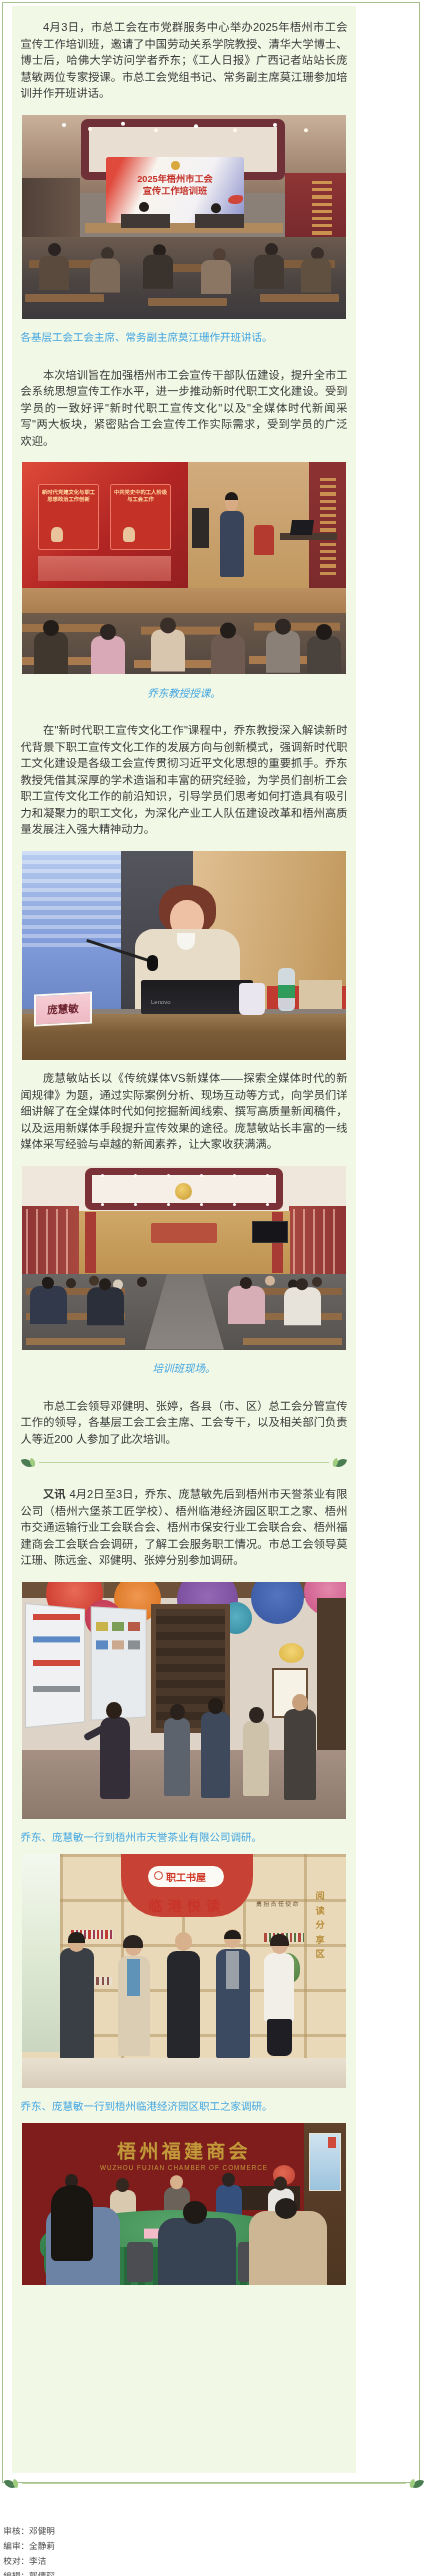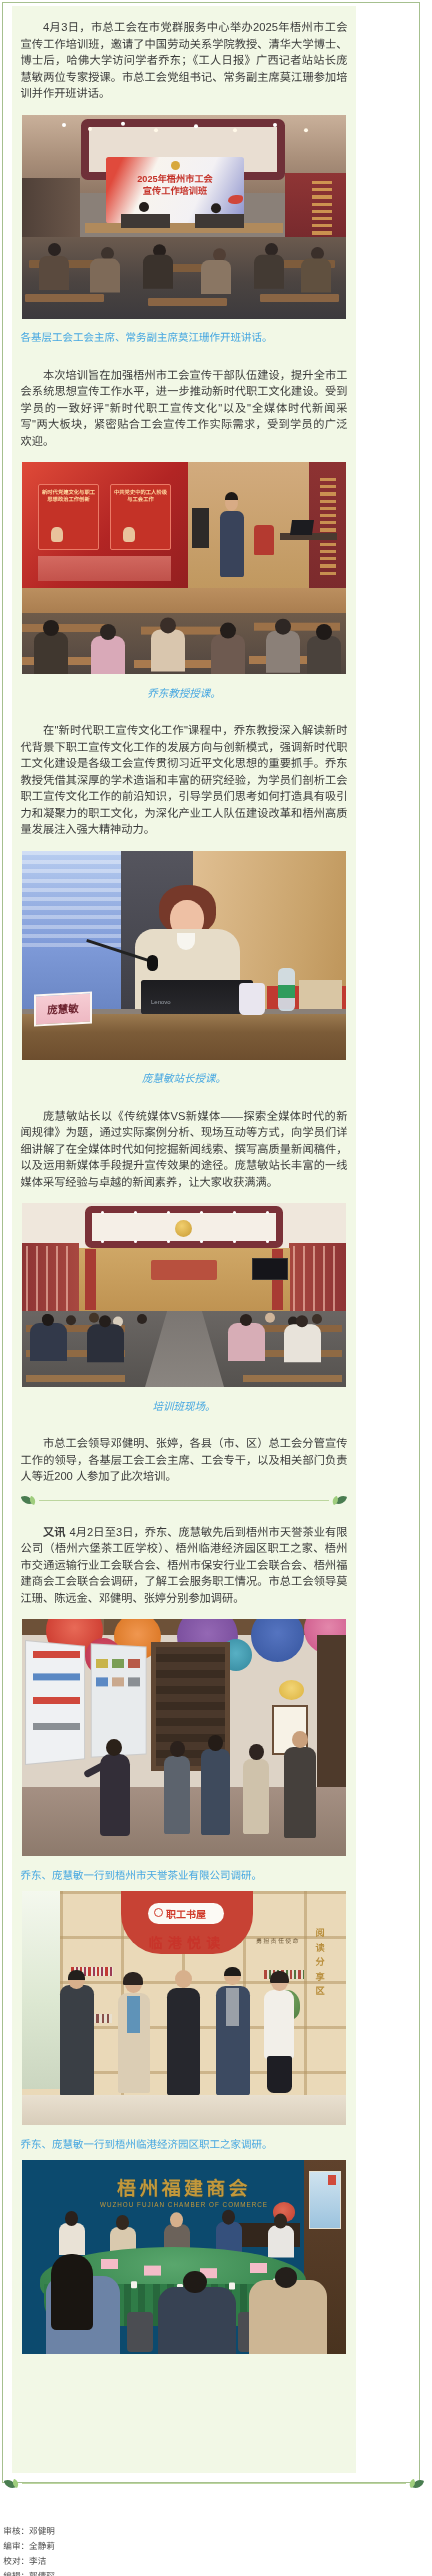--- a/index.html
+++ b/index.html
@@ -111,21 +111,20 @@
       <div style="left:119px;top:129px;width:112px;height:34px;background:linear-gradient(180deg,#1c1c1f,#2a2a2e);border-radius:2.6px;"></div>
       <span style="left:129px;top:148px;font-size:6px;color:#9aa0a8;">Lenovo</span>
       <div style="left:0;bottom:0;right:0;height:46px;background:linear-gradient(180deg,#9b7a50,#7c5c38 40%,#6d4e2e);"></div>
       <div style="left:12px;top:142px;width:58px;height:32px;background:linear-gradient(180deg,#f6cdd4,#eeb9c3);border:2px solid #fbf7f2;transform:skewY(-3deg);text-align:center;line-height:28px;font-size:10.5px;font-weight:bold;color:#6d2430;"><span style="position:static;">庞慧敏</span></div>
       <div style="left:217px;top:132px;width:26px;height:32px;background:#e9e6ef;border-radius:4px 4px 5.3px 5.3px;"></div>
       <div style="left:256px;top:117px;width:17px;height:43px;background:rgba(210,225,235,.9);border-radius:5.3px;"></div>
       <div style="left:256px;top:134px;width:17px;height:13px;background:#2f9c5c;"></div>
       <div style="right:4px;top:129px;width:43px;height:29px;background:#d9c6a4;"></div>
     </div>
 
-    <p class="caption center">庞慧敏站长授课。</p>
 
     <p class="para">庞慧敏站长以《传统媒体VS新媒体——探索全媒体时代的新闻规律》为题，通过实际案例分析、现场互动等方式，向学员们详细讲解了在全媒体时代如何挖掘新闻线索、撰写高质量新闻稿件，以及运用新媒体手段提升宣传效果的途径。庞慧敏站长丰富的一线媒体采写经验与卓越的新闻素养，让大家收获满满。</p>
 
     <div class="photo" style="height:184px;">
       <div style="left:0;top:0;right:0;height:55px;background:#efe7dc;"></div>
       <div style="left:63px;top:2.6px;width:198px;height:42px;border:7.2px solid #7a3138;border-radius:6.6px;background:#f5efe7;"></div>
       <div style="left:79px;top:8px;width:3.3px;height:3.3px;border-radius:50%;background:#fff;box-shadow:33px 0 #fff,66px 0 #fff,99px 0 #fff,132px 0 #fff,165px 0 #fff,0 29px #fff,33px 29px #fff,66px 29px #fff,99px 29px #fff,132px 29px #fff,165px 29px #fff;"></div>
       <div style="left:153px;top:17px;width:17px;height:17px;border-radius:50%;background:radial-gradient(circle at 40% 35%,#f2cf6e,#c89a33);"></div>
       <div style="left:0;top:40px;width:57px;height:86px;background:linear-gradient(90deg,#8e3434,#a84840);"></div>
       <div style="left:4px;top:43px;width:49px;height:78px;background:repeating-linear-gradient(90deg,rgba(255,210,190,.55) 0 2px,transparent 2px 10px);"></div>
@@ -224,21 +223,21 @@
       <div style="left:202px;bottom:149px;width:17px;height:9.2px;border-radius:8px 8px 0 0;background:#1f1c19;"></div>
       <div style="left:242px;bottom:66px;width:30px;height:69px;background:#f2efe9;border-radius:9.2px 9.2px 4px 4px;"></div>
       <div style="left:245px;bottom:32px;width:25px;height:37px;background:#1e1e24;border-radius:2.6px 2.6px 6.6px 6.6px;"></div>
       <div style="left:249px;bottom:134px;width:16.5px;height:18px;border-radius:50%;background:#dab394;"></div>
       <div style="left:248px;bottom:142px;width:19px;height:12px;border-radius:8.6px 8.6px 1.3px 1.3px;background:#2a211d;"></div>
       <div style="left:0;bottom:0;right:0;height:30px;background:linear-gradient(180deg,#e9e0d0,#d8cdba);"></div>
     </div>
 
     <p class="caption tightcap">乔东、庞慧敏一行到梧州临港经济园区职工之家调研。</p>
 
-    <div class="photo" style="height:194px;background:#0c4a6e;">
+    <div class="photo" style="height:162px;background:#7f1d1d;">
       <div style="left:0;top:13px;width:100%;text-align:center;font-size:19px;font-weight:bold;color:#c2983b;letter-spacing:3.3px;text-shadow:0.7px 1.3px 1.3px rgba(110,80,20,.35);">梧州福建商会</div>
       <div style="left:0;top:41px;width:100%;text-align:center;font-size:6.3px;color:#c2983b;letter-spacing:1px;">WUZHOU FUJIAN CHAMBER OF COMMERCE</div>
       <div style="right:0;top:0;width:42px;height:194px;background:linear-gradient(180deg,#5f422c,#49331f);"></div>
       <div style="right:5.3px;top:10.5px;width:32px;height:58px;background:linear-gradient(180deg,#cfe3ef,#9cc3de);border:1.3px solid #e8e2d2;"></div>
       <div style="right:10.5px;top:14.5px;width:8px;height:10.5px;background:#d04a3c;"></div>
       <div style="right:51px;top:42px;width:22.4px;height:20px;background:radial-gradient(circle at 45% 40%,#e06a54,#c13f30);border-radius:50% 50% 46% 46%;"></div>
       <div style="right:46px;top:63px;width:69px;height:24px;background:#33261c;"></div>
       <div style="left:37px;top:63px;width:26px;height:32px;border-radius:8px 8px 0 0;background:#e9e2d6;box-shadow:51px 4px #d9c9ae,105px 1.3px #6b625a,157px -1.3px #35507c,209px 2.6px #e8e6e2;"></div>
       <div style="left:43px;top:51px;width:13px;height:14.5px;border-radius:50%;background:#2a211c;box-shadow:51px 4px #33281f,105px 1.3px #d7b08c,157px -1.3px #2c2420,209px 2.6px #31271f;"></div>
       <div style="left:18.4px;top:87px;width:266px;height:72px;background:radial-gradient(ellipse at 50% 25%,#5aa76d 0,#3d8b53 55%,#2f7745 100%);border-radius:50%/46%;"></div>

